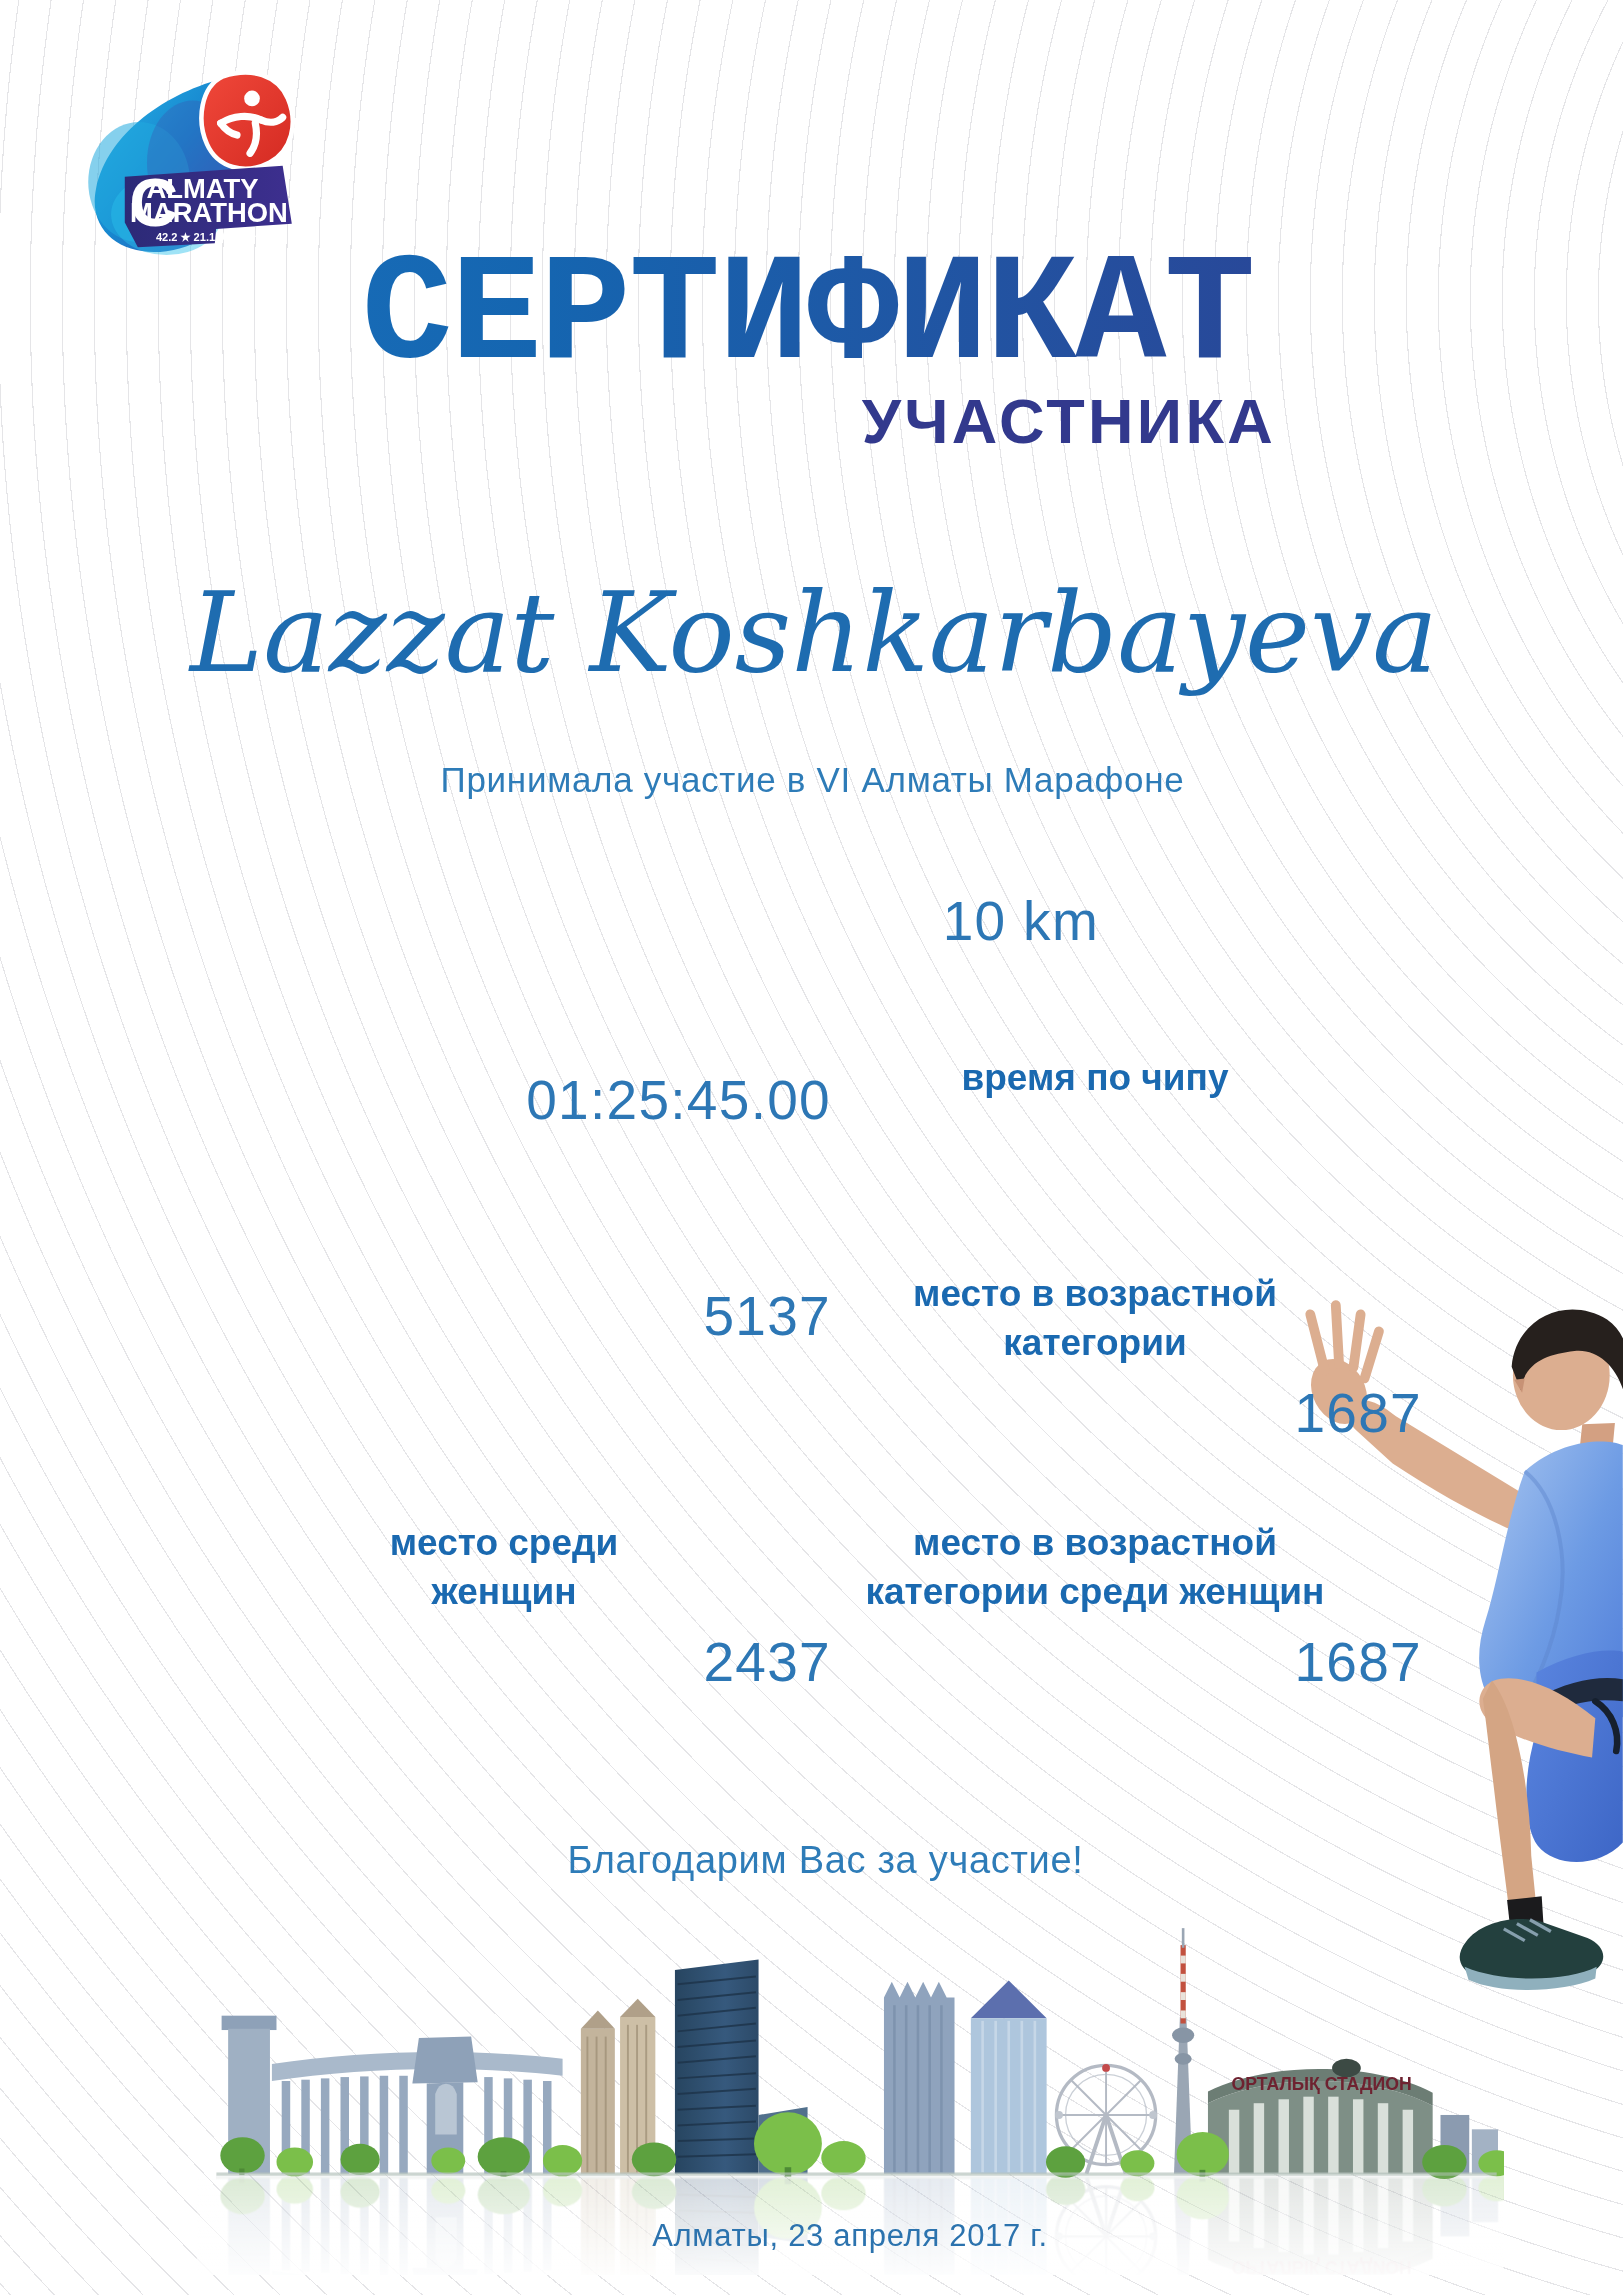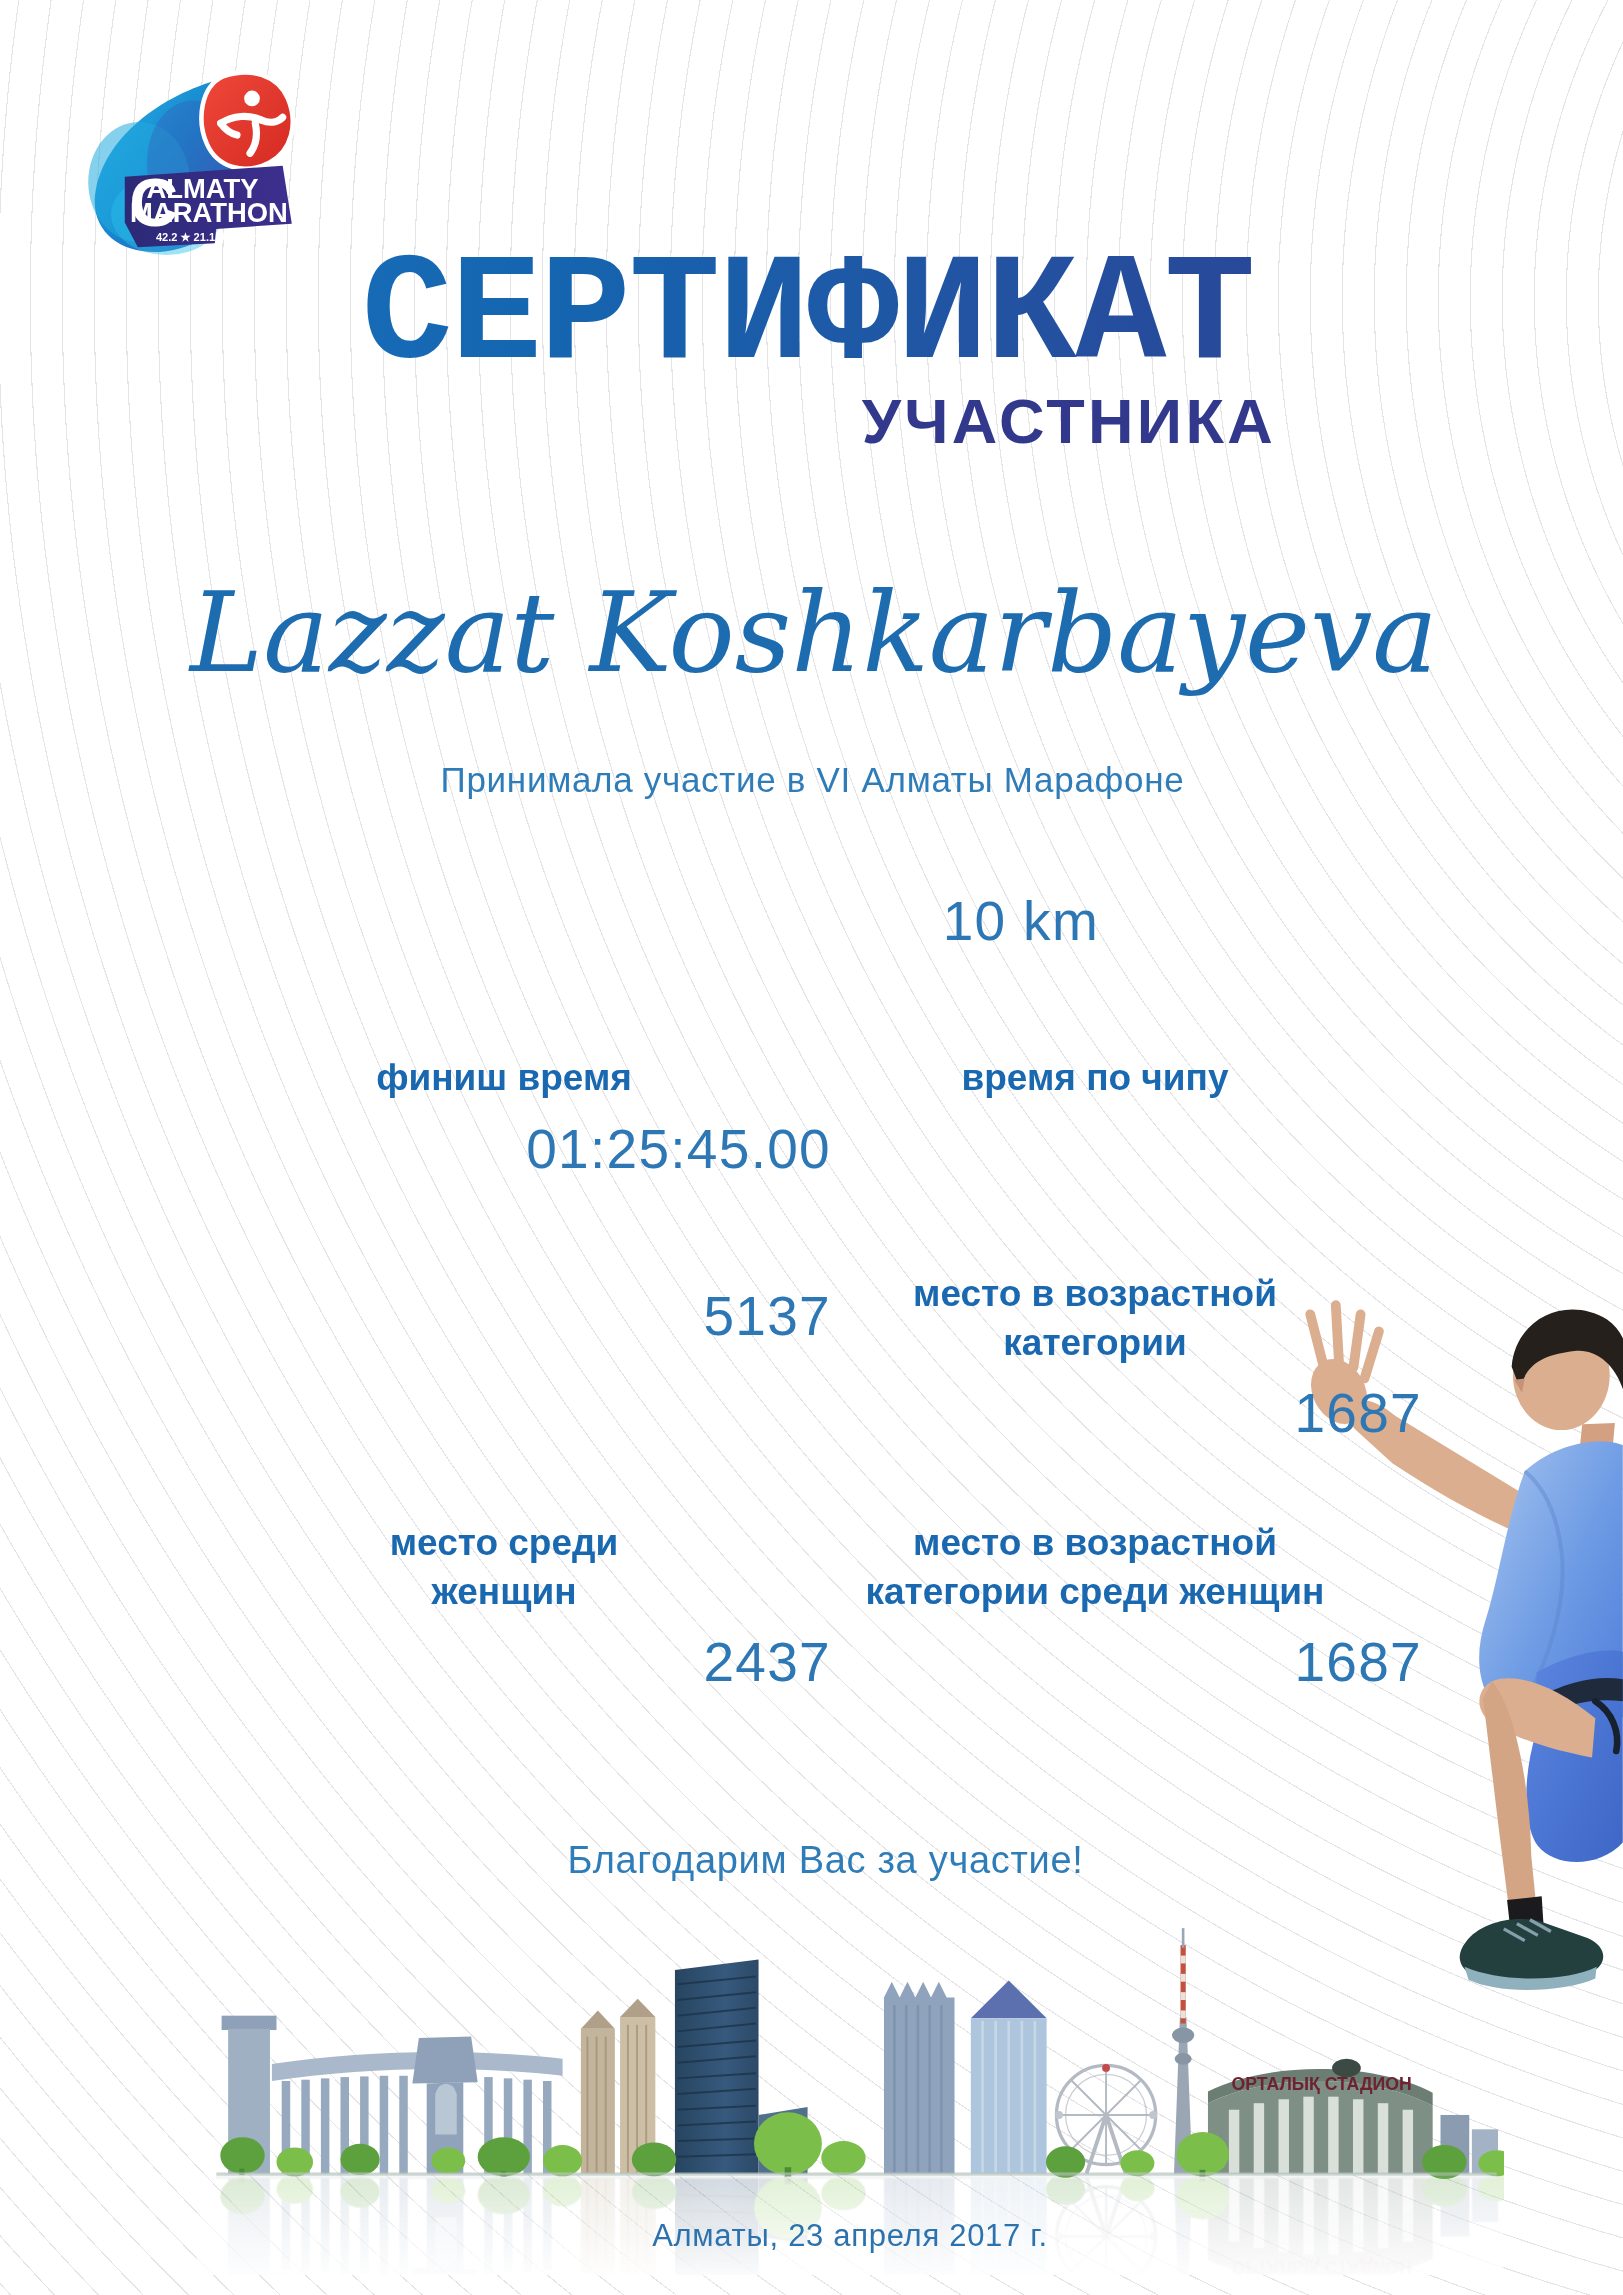--- a/index.html
+++ b/index.html
@@ -132,21 +132,20 @@
   <div class="abs sub-title txt">УЧАСТНИКА</div>
 
   <div class="abs participant-name txt">Lazzat Koshkarbayeva</div>
   <div class="abs participant-desc txt">Принимала участие в VI Алматы Марафоне</div>
 
   <div class="abs center-block txt">
     <div class="stat-value">10 km</div>
   </div>
 
   <div class="abs col-left row1 txt">
-    <div class="stat-label">финиш время</div>
     <div class="stat-value">01:25:45.00</div>
   </div>
   <div class="abs col-right row1 txt">
     <div class="stat-label">время по чипу</div>
   </div>
 
   <div class="abs col-left row2 txt">
     <div class="stat-value">5137</div>
   </div>
   <div class="abs col-right row2 txt">

